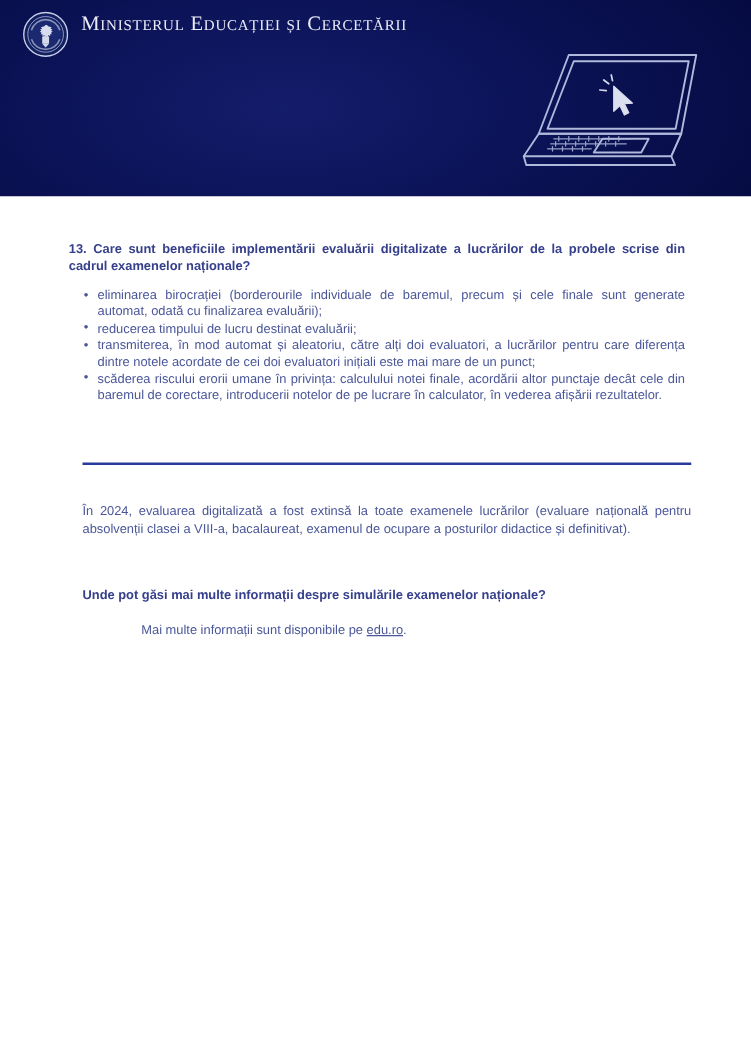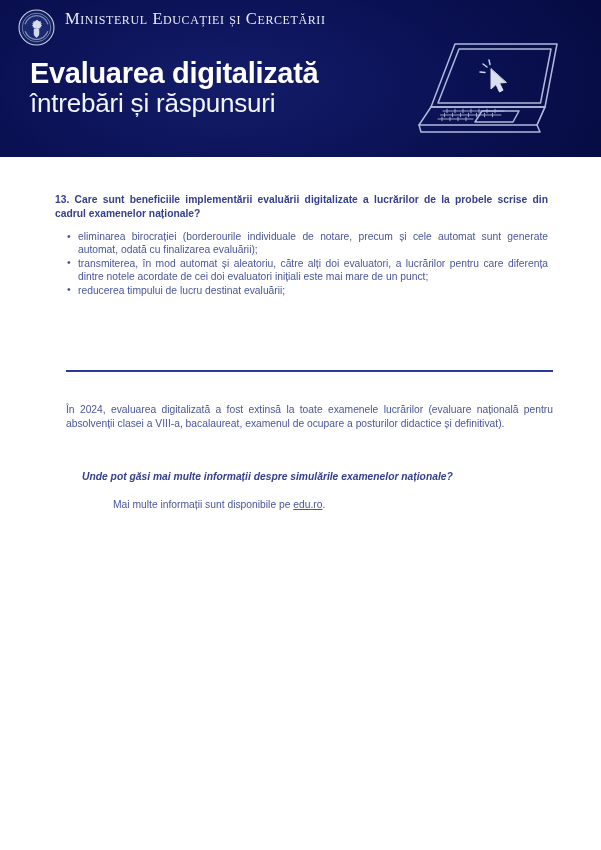--- a/index.html
+++ b/index.html
@@ -159,28 +159,27 @@
     width: 487px;
     font-size: 10.3px;
     line-height: 1.33;
     color: #4a5699;
     text-align: justify;
     text-justify: inter-word;
   }
 
   .question-bottom {
     position: absolute;
-    left: 82px;
+    left: 66px;
     top: 313px;
     width: 487px;
     font-size: 10.3px;
     font-weight: bold;
     color: #36408c;
     line-height: 1.35;
-    font-style: italic;
   }
 
   .answer-bottom {
     position: absolute;
     left: 66px;
     top: 341px;
     width: 487px;
     font-size: 10.3px;
     color: #4a5699;
     line-height: 1.35;
@@ -214,24 +213,20 @@
           <g fill="#e8ecf8">
             <path d="M37 22 c-1.8 2.4 -4.6 3.4 -7.4 3.1 l1.6 3.2 -3.2 .6 2.2 2.4 -2.6 1.6 3 1.4 -1.6 2.4 3.2 .2 -.6 2.8 3.4 -1.2 .8 3 2.2 -2.4 2.2 2.4 .8 -3 3.4 1.2 -.6 -2.8 3.2 -.2 -1.6 -2.4 3 -1.4 -2.6 -1.6 2.2 -2.4 -3.2 -.6 1.6 -3.2 c-2.8 .3 -5.6 -.7 -7.4 -3.1 z" opacity="0.92"></path>
             <rect x="31.5" y="40" width="11" height="12" rx="1.4" opacity="0.9"></rect>
             <path d="M31.5 52 h11 l-5.5 6 z" opacity="0.9"></path>
           </g>
         </svg>
       </span>
       <span class="ministry-name">Ministerul Educației și Cercetării</span>
     </div>
 
-    <div class="banner-title">
-      <span class="line1">Evaluarea digitalizată</span>
-      <span class="line2">întrebări și răspunsuri</span>
-    </div>
 
     <span>
       <svg class="laptop-art" viewBox="0 0 178 122" xmlns="http://www.w3.org/2000/svg" fill="none" stroke="#b9c2e4" stroke-width="1.5" stroke-linejoin="round" stroke-linecap="round">
 
         <path d="M22 74 L46 11 L148 11 L136 74 Z"></path>
 
         <path d="M29 70 L50 16 L142 16 L131.5 70 Z"></path>
 
         <path d="M22 74 L136 74"></path>
 
@@ -280,23 +275,24 @@
     </span>
 
   </div>
 </div>
 
 <div class="content">
 
   <div class="question-heading">13. Care sunt beneficiile implementării evaluării digitalizate a lucrărilor de la probele scrise din cadrul examenelor naționale?</div>
 
   <ul class="bullets">
-    <li>eliminarea birocrației (borderourile individuale de notare, precum și cele automat sunt generate automat, odată cu finalizarea evaluării);</li>
+    <li>eliminarea birocrației (borderourile individuale de baremul, precum și cele finale sunt generate automat, odată cu finalizarea evaluării);</li>
+    <li>reducerea timpului de lucru destinat evaluării;</li>
     <li>transmiterea, în mod automat și aleatoriu, către alți doi evaluatori, a lucrărilor pentru care diferența dintre notele acordate de cei doi evaluatori inițiali este mai mare de un punct;</li>
-    <li>reducerea timpului de lucru destinat evaluării;</li>
+    <li>scăderea riscului erorii umane în privința: calculului notei finale, acordării altor punctaje decât cele din baremul de corectare, introducerii notelor de pe lucrare în calculator, în vederea afișării rezultatelor.</li>
   </ul>
 
   <div class="divider"></div>
 
   <div class="para-2024">În 2024, evaluarea digitalizată a fost extinsă la toate examenele lucrărilor (evaluare națională pentru absolvenții clasei a VIII-a, bacalaureat, examenul de ocupare a posturilor didactice și definitivat).</div>
 
   <div class="question-bottom">Unde pot găsi mai multe informații despre simulările examenelor naționale?</div>
 
   <div class="answer-bottom">
     <span>Mai multe informații sunt disponibile pe </span><a class="link" href="#">edu.ro</a><span>.</span>

